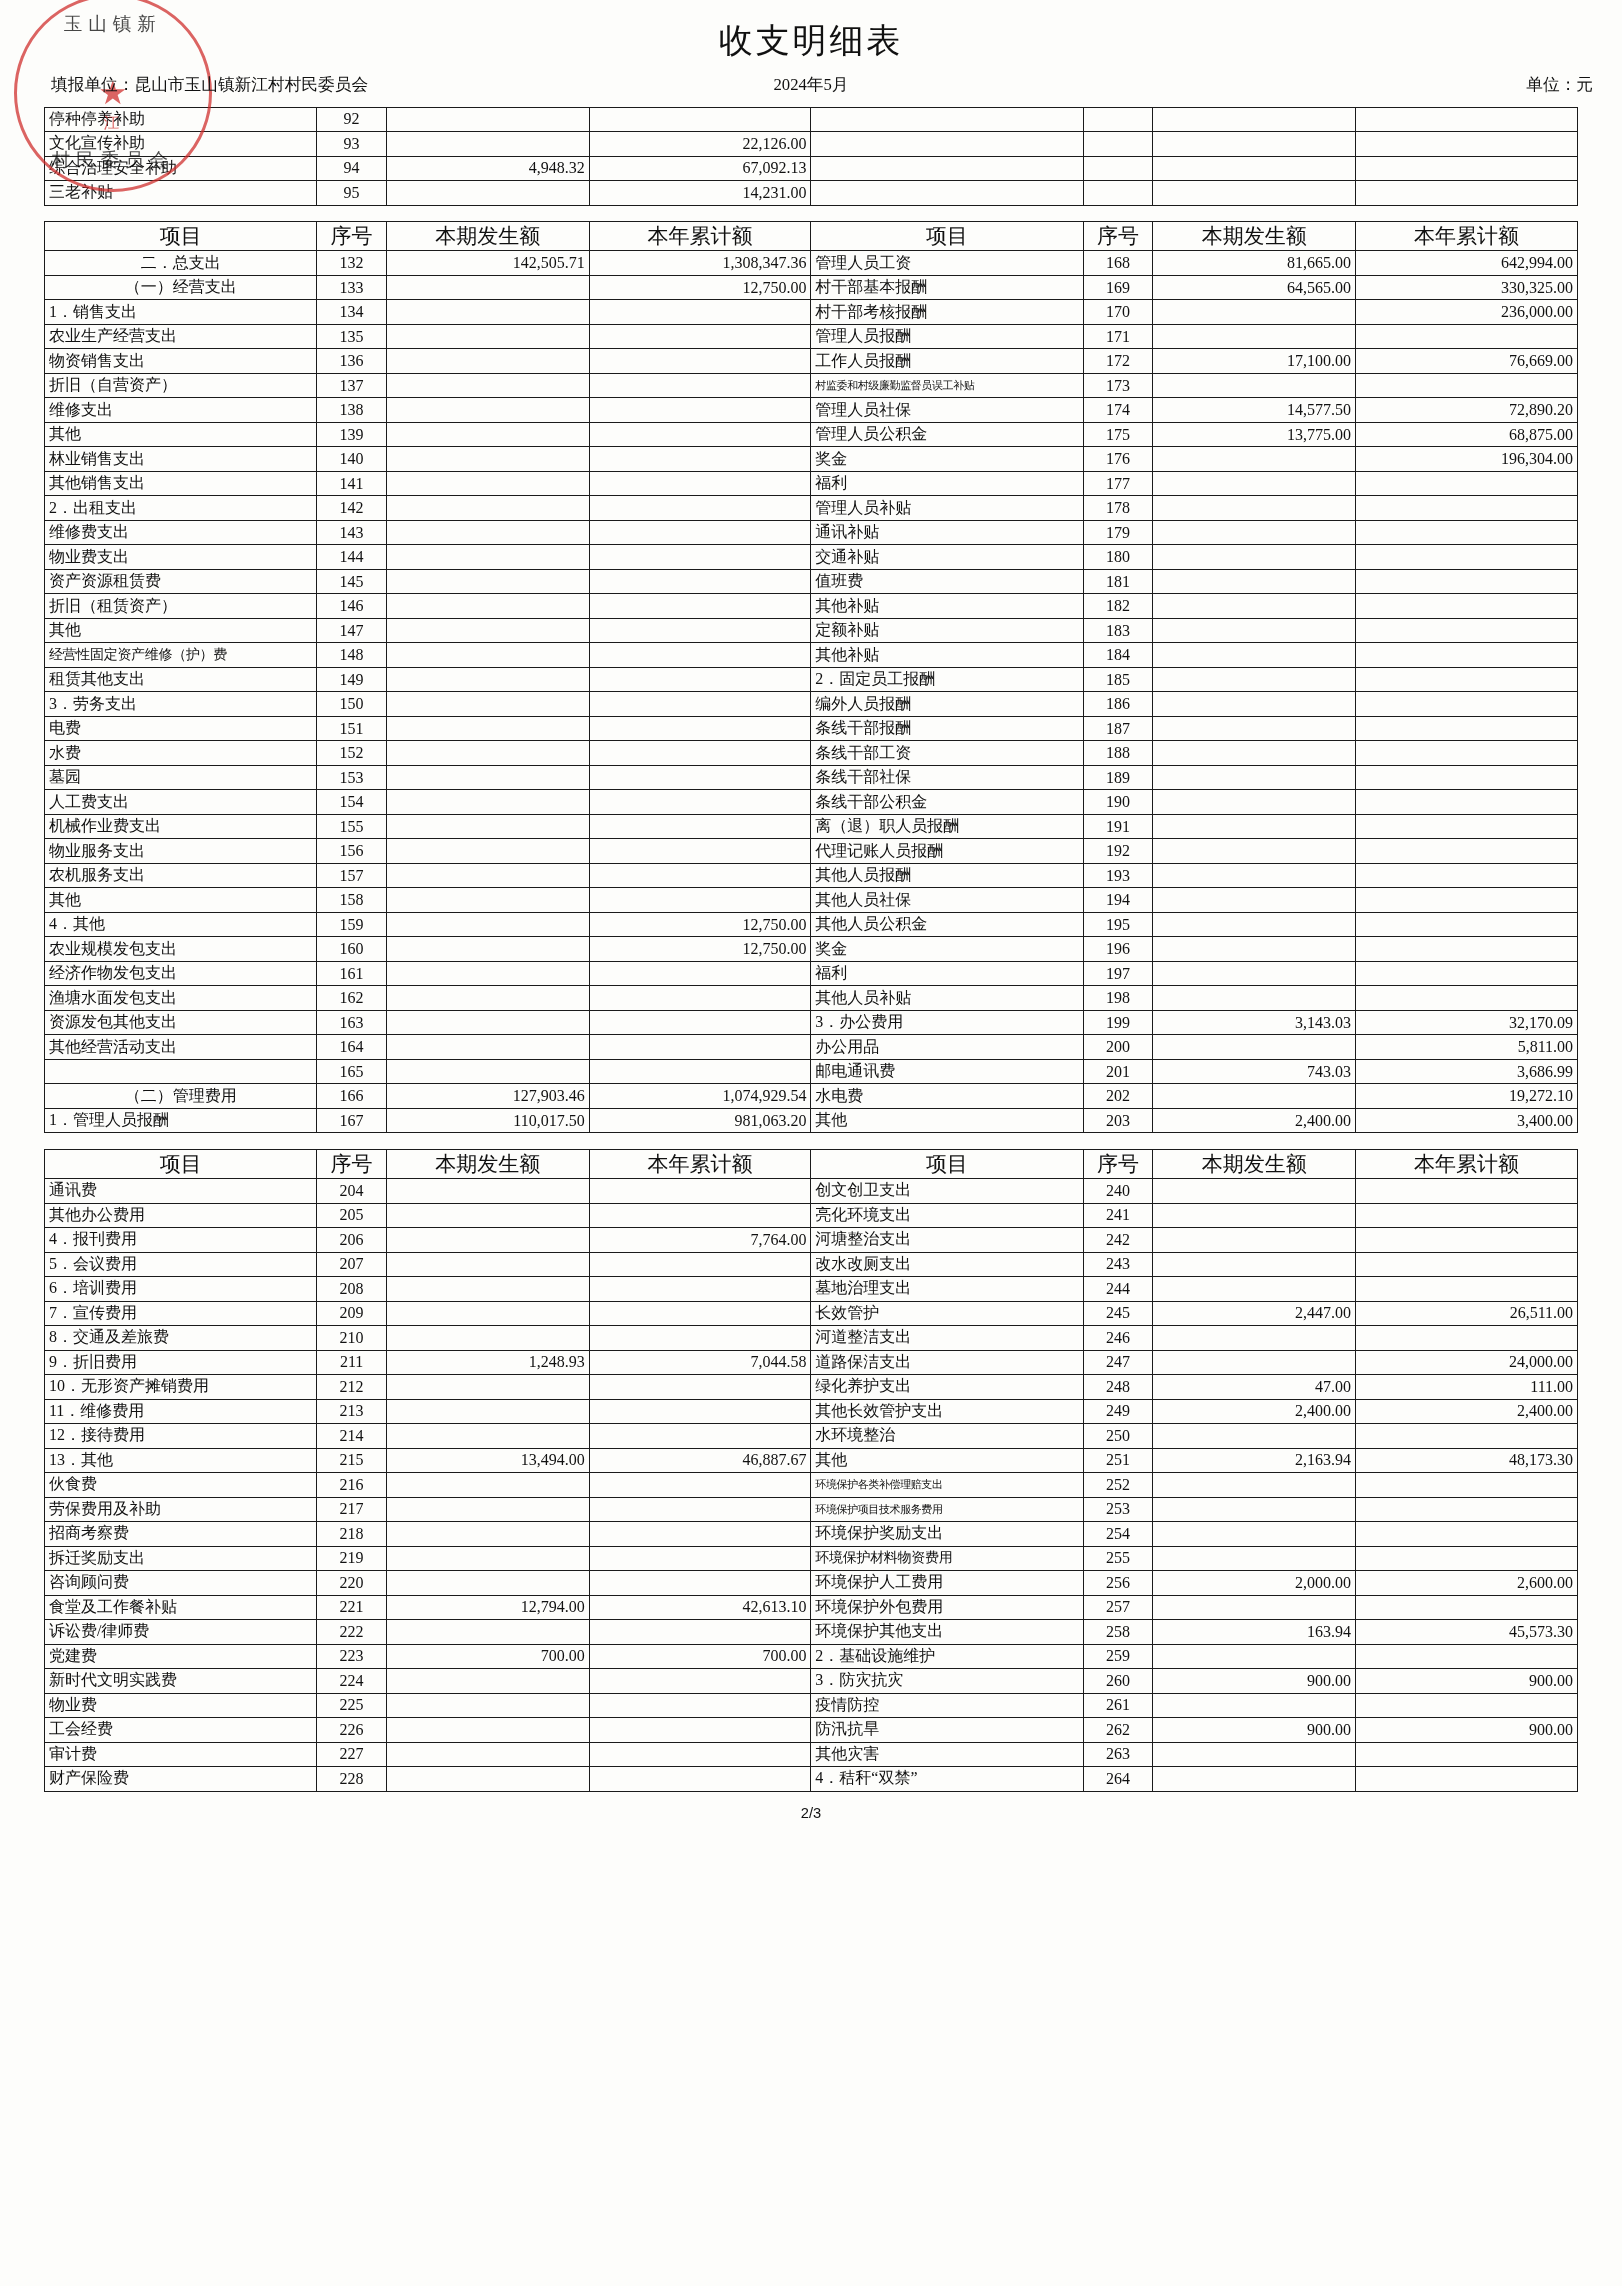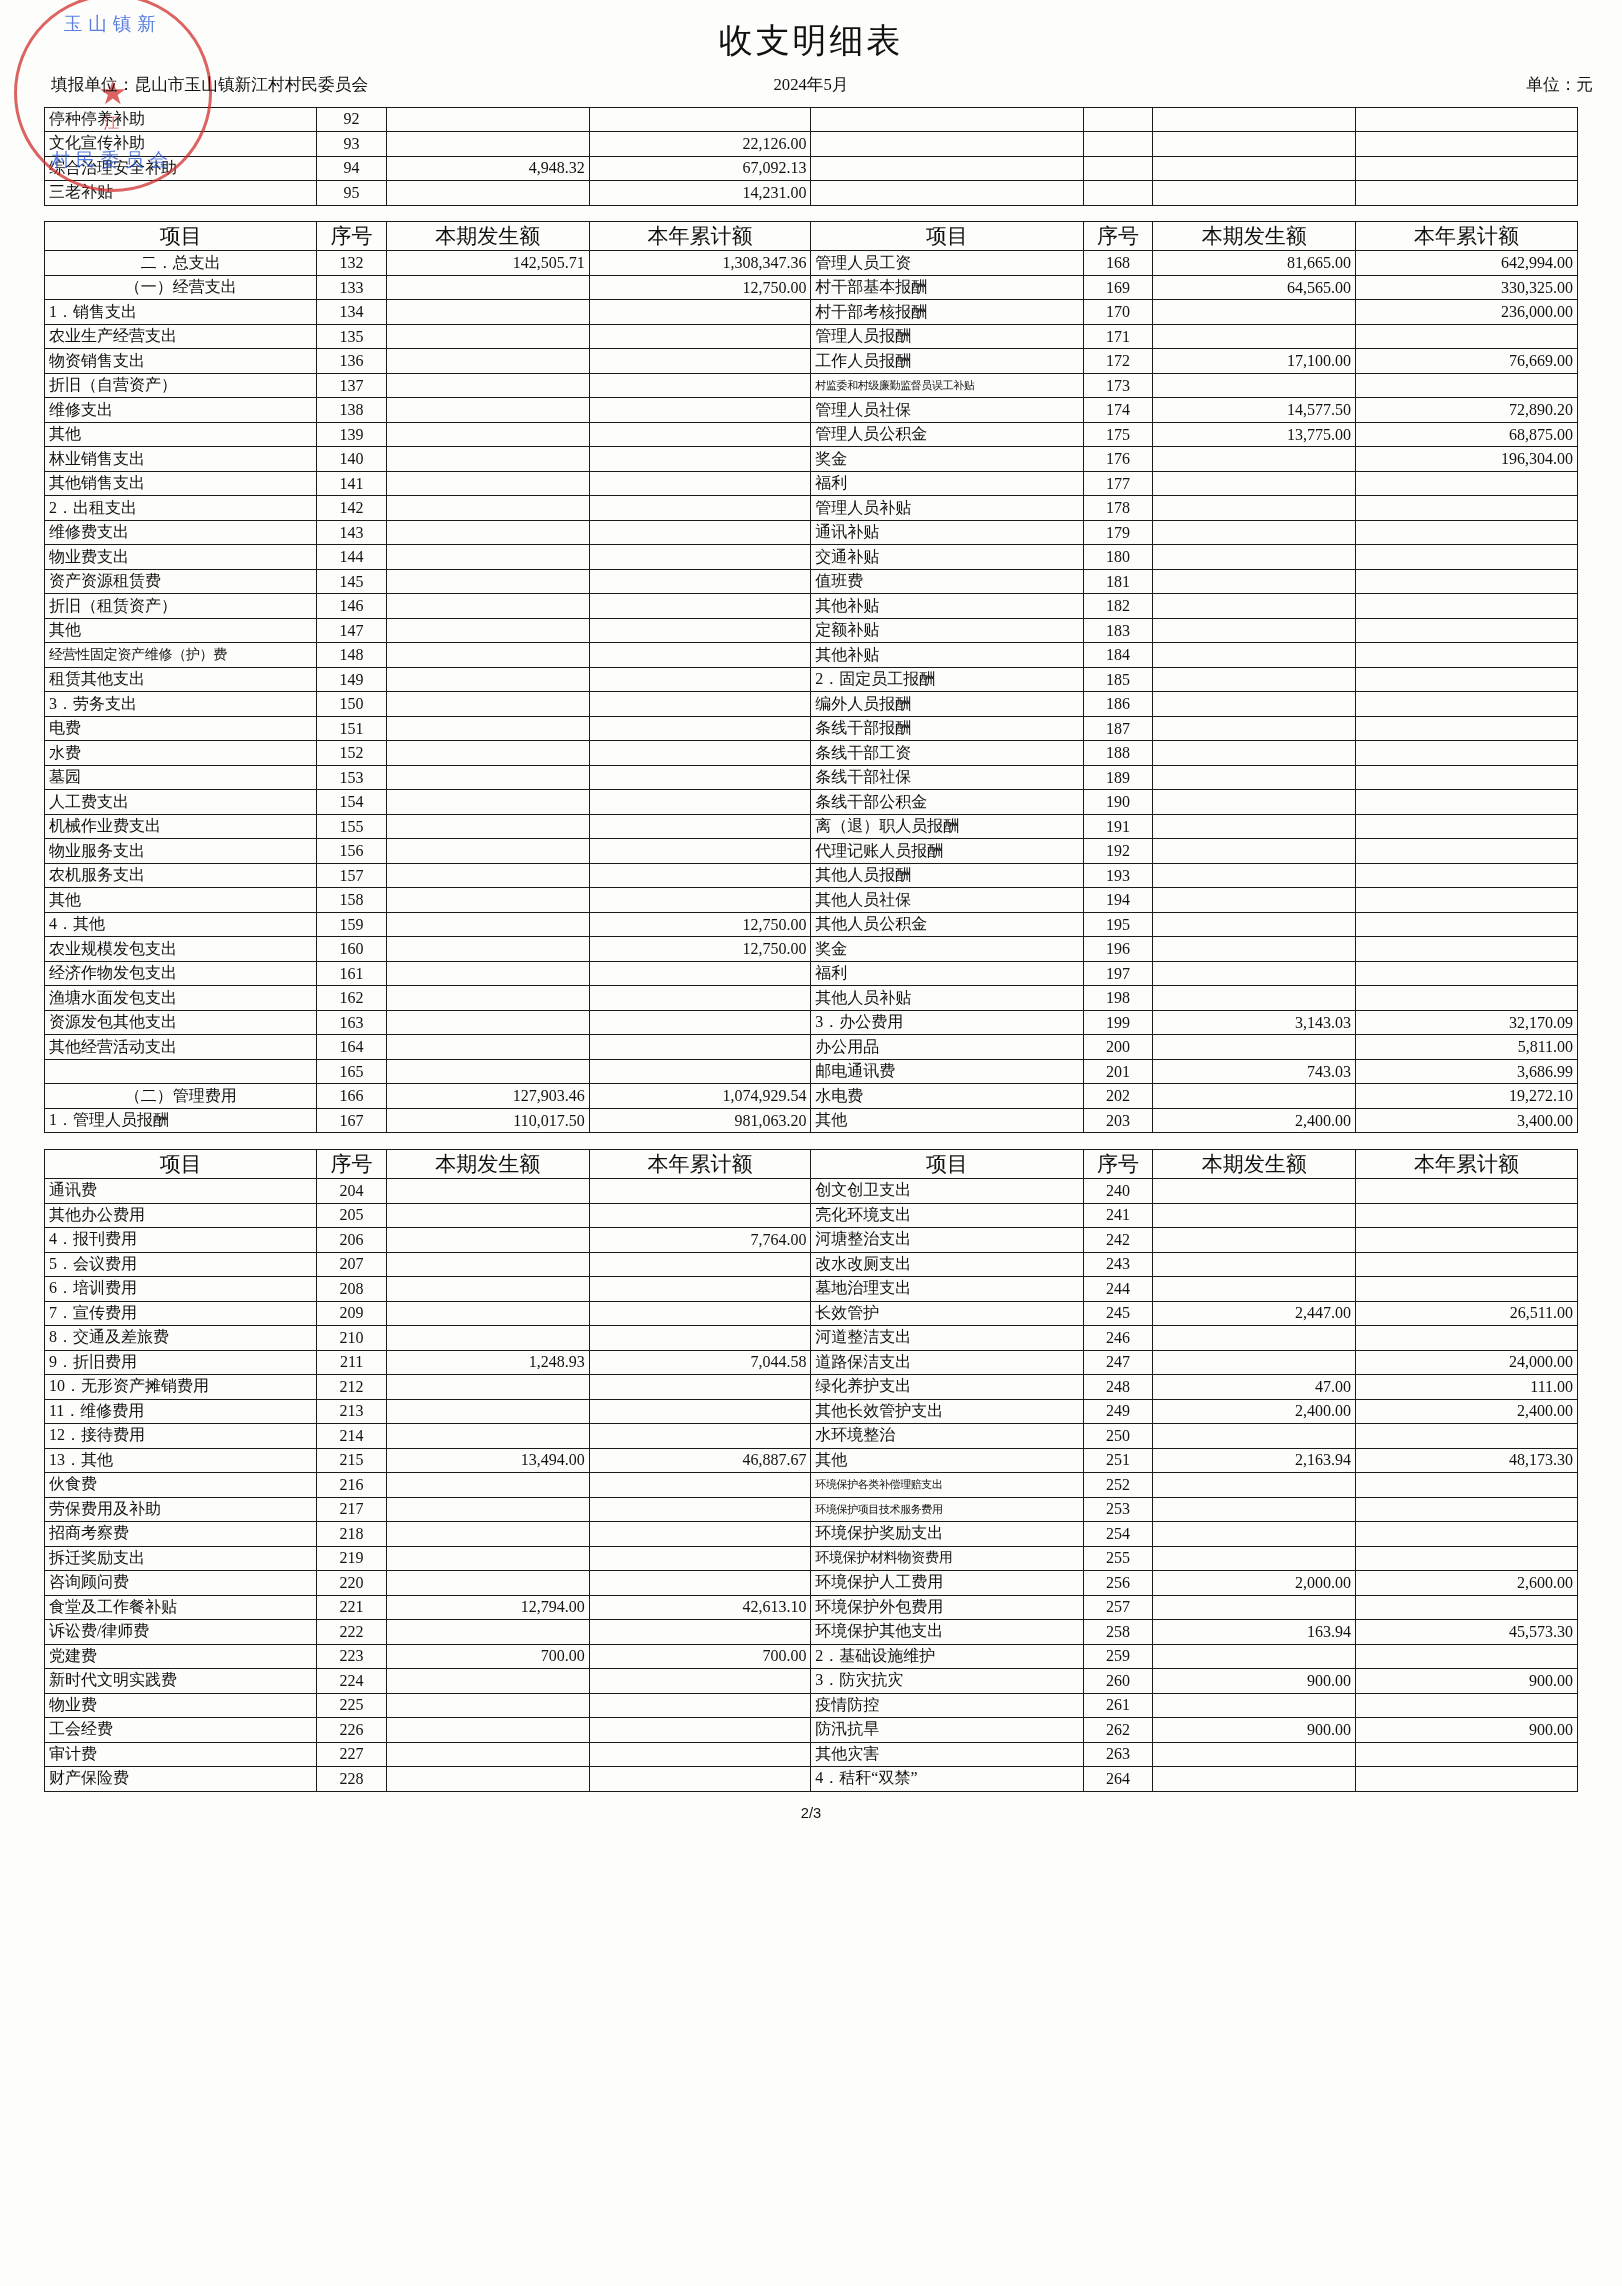--- a/index.html
+++ b/index.html
@@ -86,21 +86,21 @@
     opacity:0.72;
     pointer-events:none;
   }
   .seal .star {
     position:absolute; left:50%; top:50%;
     transform:translate(-50%,-50%);
     color:#cf2a28; font-size:33px; line-height:1;
   }
   .seal .arc-top, .seal .arc-bot {
     position:absolute; left:0; right:0; text-align:center;
-    color:#1d4ed8; font-size:18.6px; letter-spacing:5.9px;
+    color:#000000; font-size:18.6px; letter-spacing:5.9px;
     font-family:"DejaVu Sans", sans-serif;
   }
   .seal .arc-top { top:13.7px; }
   .seal .arc-bot { bottom:15.7px; }
   .seal .arc-mid {
     position:absolute; left:0; right:0; top:116px; text-align:center;
     color:#cf2a28; font-size:15.7px; letter-spacing:2.9px;
     font-family:"DejaVu Sans", sans-serif;
   }
 </style>

